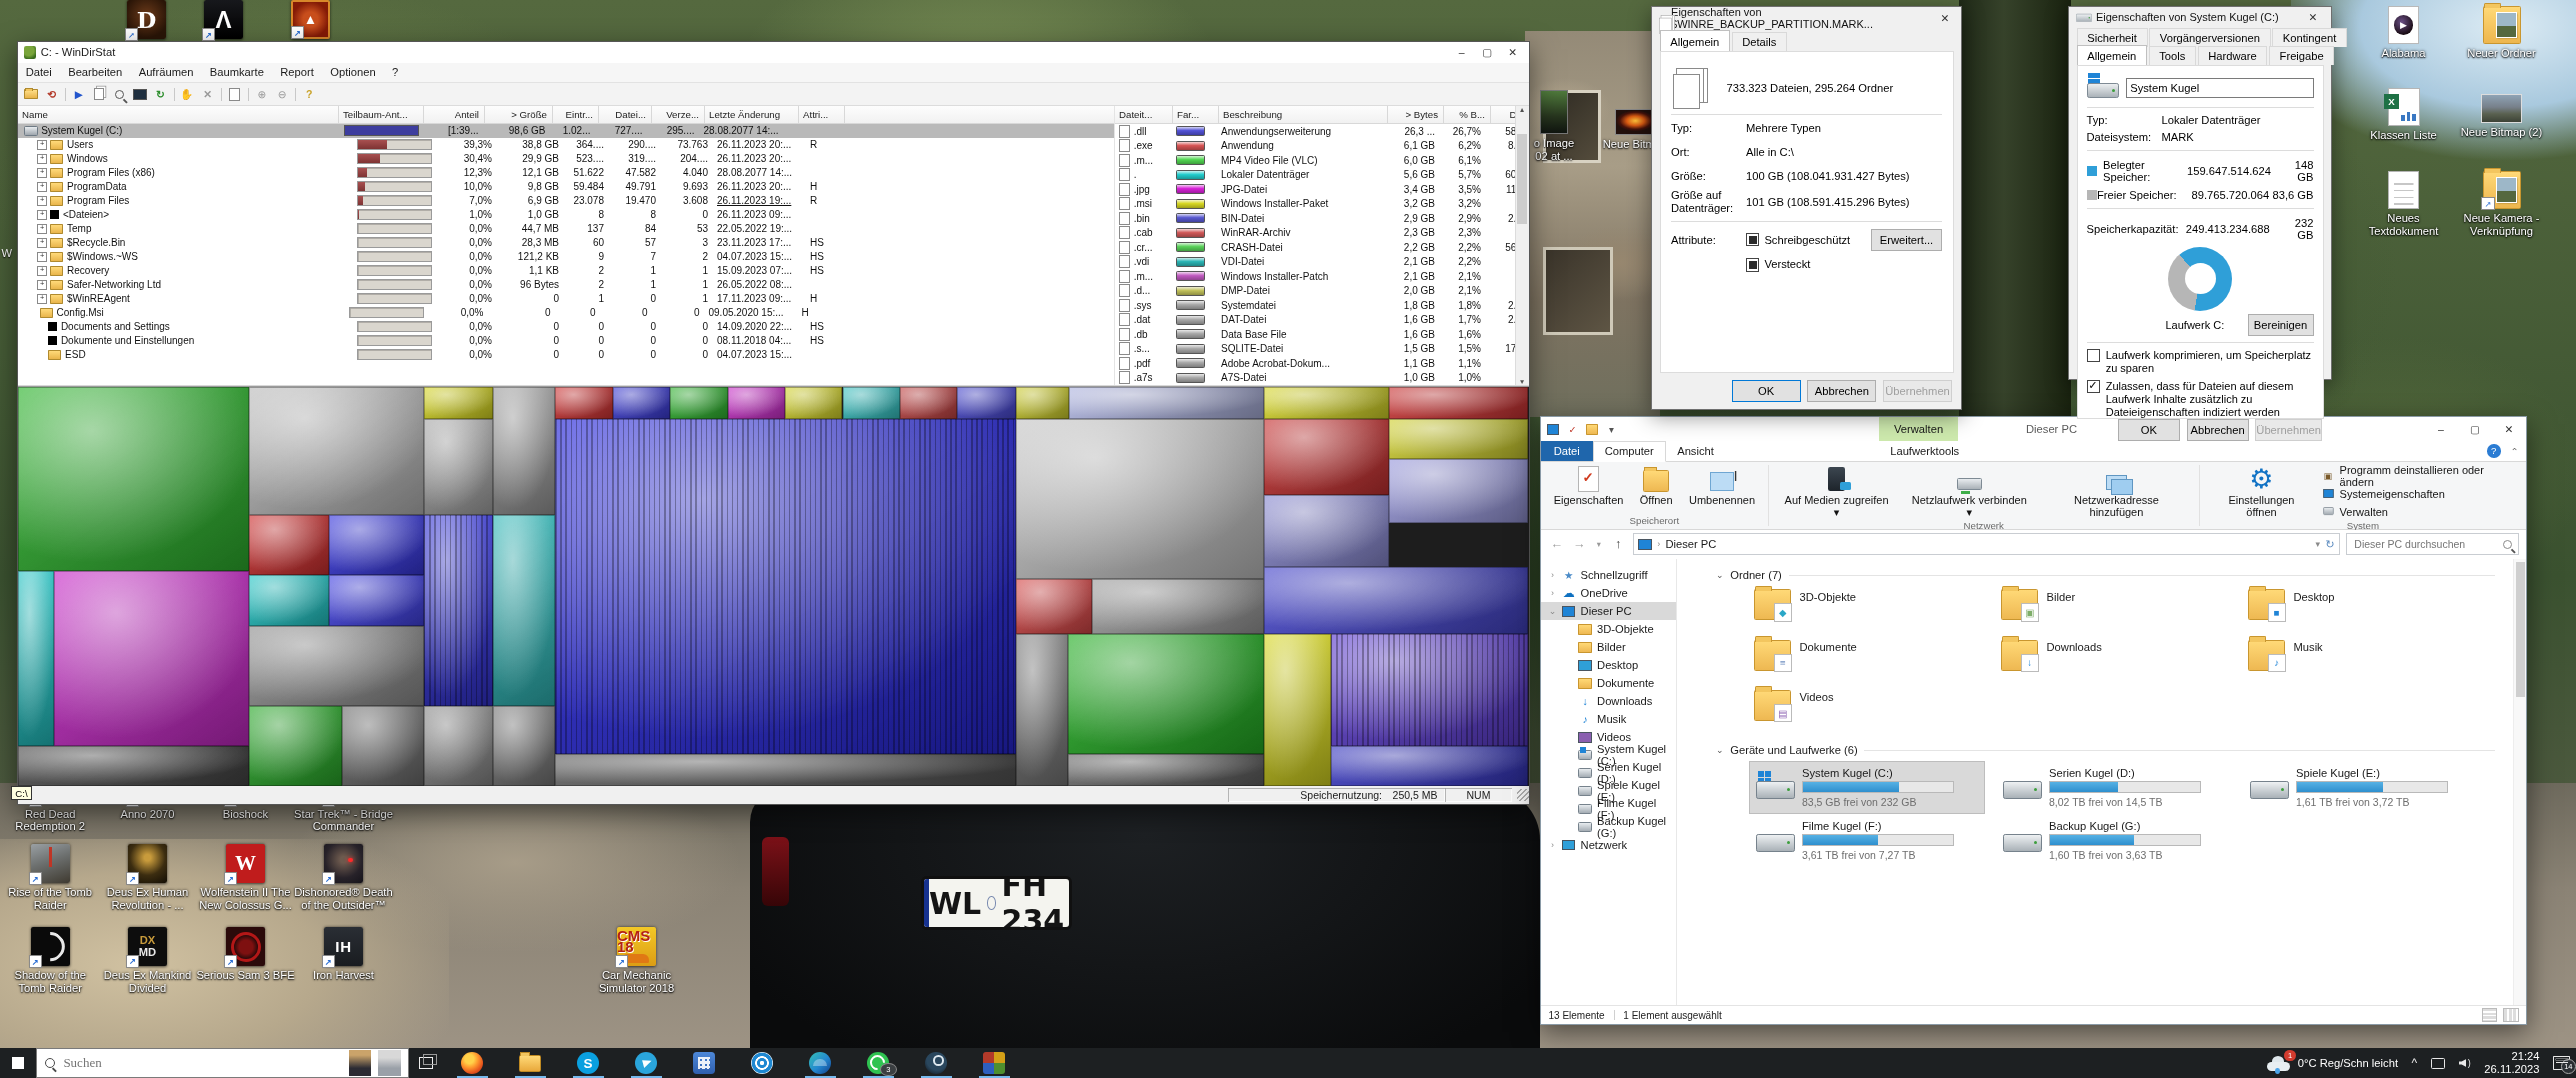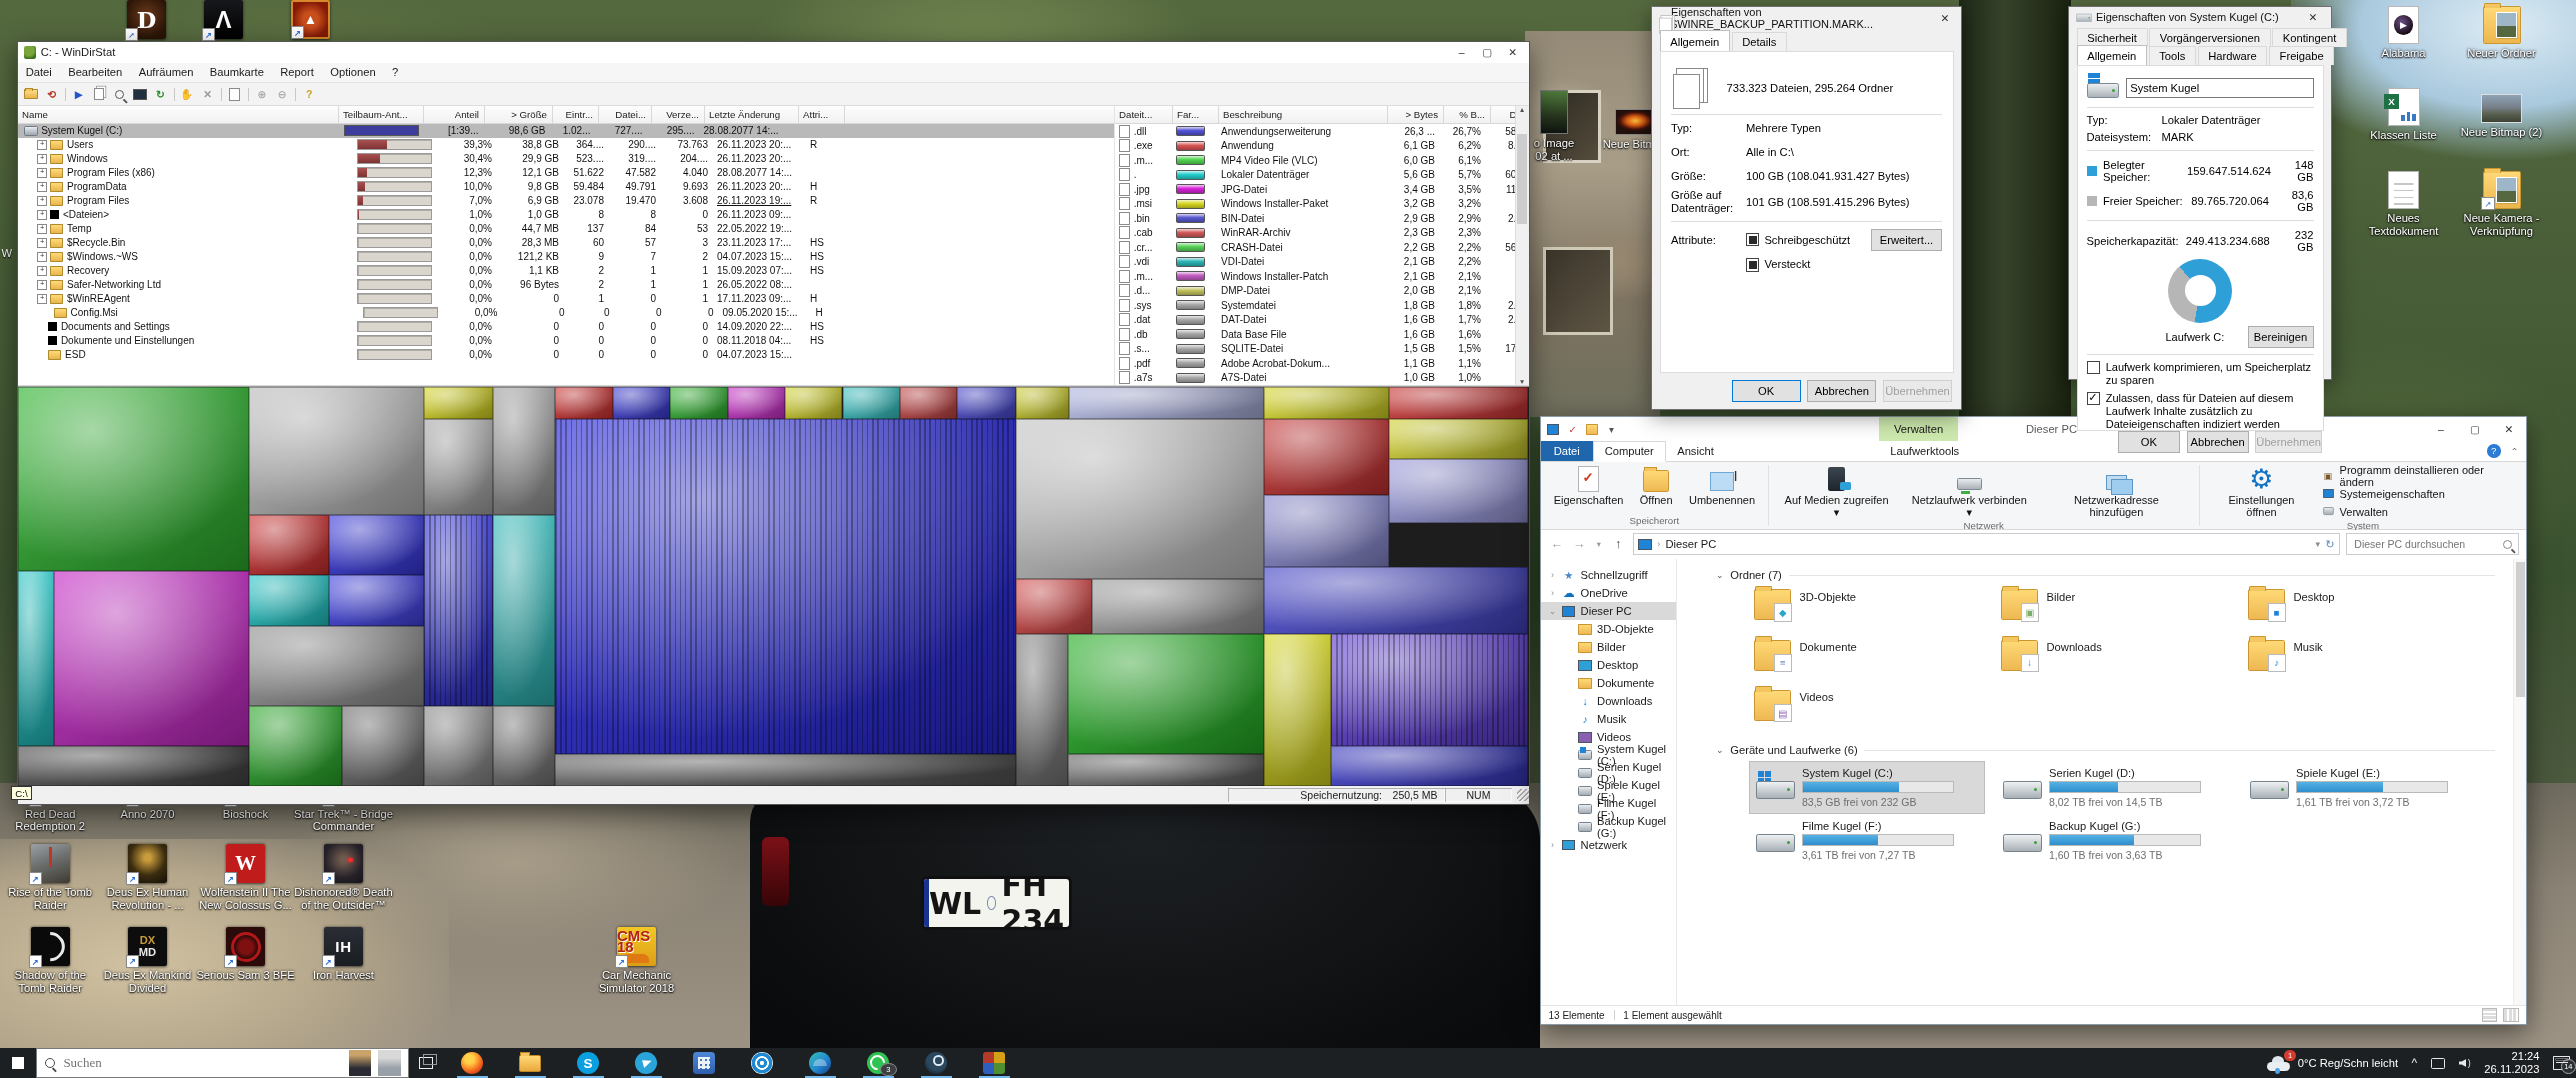--- a/index.html
+++ b/index.html
@@ -784,21 +784,21 @@
               </span>
               <span class="lc r" style="width: 51px;">0,0%</span>
               <span class="lc r" style="width: 58px;">0</span>
               <span class="lc r" style="width: 36px;">1</span>
               <span class="lc r" style="width: 43px;">0</span>
               <span class="lc r" style="width: 43px;">1</span>
               <span class="lc" style="width: 84px;">17.11.2023 09:...</span>
               <span class="lc" style="width: 36px;">H</span>
             </div>
             <div class="lrow">
-              <span class="lc" style="width: 311px; padding-left: 25px;">
+              <span class="lc" style="width: 311px; padding-left: 11px;">
                 <span style="width: 11.2px;"></span>
                 <span class="tree-ico tico-folder"></span>
                 <span>Config.Msi</span>
               </span>
               <span class="lc" style="width: 75px;">
                 <span class="barf">
                   <span class="barfill" style="width: 0%; display: block;"></span>
                 </span>
               </span>
               <span class="lc r" style="width: 51px;">0,0%</span>
@@ -1287,21 +1287,21 @@
           <span class="fl">Dateisystem:</span>
           <span>MARK</span>
         </div>
       <div class="hr" style="margin:7.5px 9px"></div>
       <div class="formrow" style="margin:0 9px 6px;align-items:center;gap:6px">
         <span class="legendsq" style="background:#2f9fd8"></span>
         <span style="width:96px">Belegter Speicher:</span>
         <span style="flex:1;text-align:right">159.647.514.624</span>
         <span style="width:45px;text-align:right">148 GB</span>
       </div>
-      <div class="formrow" style="margin:0 9px;align-items:center;gap:6px">
+      <div class="formrow" style="margin:0 9px;align-items:center;gap:0">
         <span class="legendsq" style="background:#b6b6b6"></span>
         <span style="width:96px">Freier Speicher:</span>
         <span style="flex:1;text-align:right">89.765.720.064</span>
         <span style="width:45px;text-align:right">83,6 GB</span>
       </div>
       <div class="hr" style="margin:7.5px 9px"></div>
       <div class="formrow" style="margin:0 9px;align-items:center;gap:6px">
         <span style="width:111px">Speicherkapazität:</span>
         <span style="flex:1;text-align:right">249.413.234.688</span>
         <span style="width:45px;text-align:right">232 GB</span>

